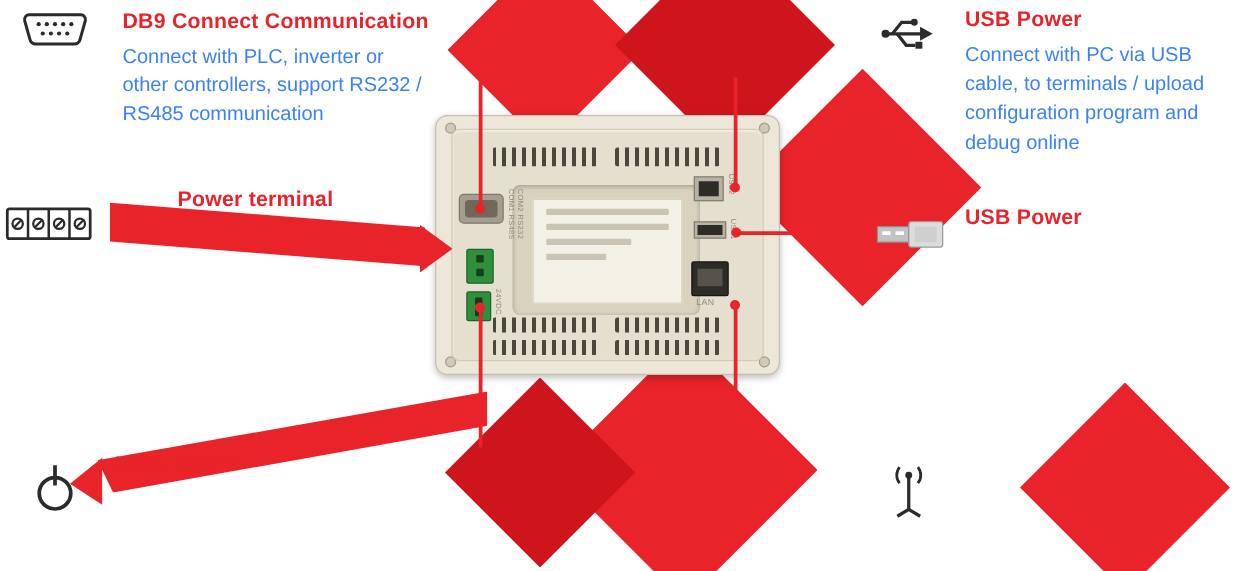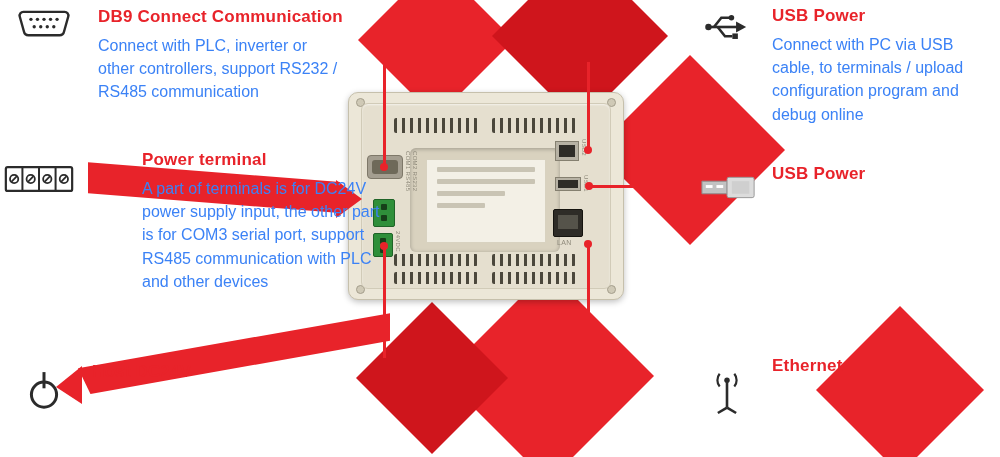--- a/index.html
+++ b/index.html
@@ -160,21 +160,20 @@
           <circle cx="65" cy="16" r="4.5"></circle>
         <line x1="8" y1="19" x2="14" y2="13"></line>
           <line x1="26" y1="19" x2="32" y2="13"></line>
         <line x1="44" y1="19" x2="50" y2="13"></line>
           <line x1="62" y1="19" x2="68" y2="13"></line>
       </g>
     </svg>
   </div>
   <div class="callout" style="left:98px;top:150px;width:250px;margin-left:44px;">
     <div class="c-title">Power terminal</div>
-    <div class="c-body">A part of terminals is for DC24V power supply input, the other part is for COM3 serial port, support RS485 communication with PLC and other devices</div>
   </div>
 
   <div class="icon" style="left:26px;top:368px;">
     <svg width="36" height="46" viewBox="0 0 40 46">
       <circle cx="20" cy="27" r="14" fill="none" stroke="#2b2b2b" stroke-width="3"></circle>
       <line x1="20" y1="2" x2="20" y2="20" stroke="#2b2b2b" stroke-width="3"></line>
     </svg>
   </div>
   <div class="callout" style="left:92px;top:362px;width:250px;">
     <div class="c-title">Host DC24V</div>
@@ -213,16 +212,15 @@
     <svg width="42" height="48" viewBox="0 0 46 50">
       <circle cx="23" cy="12" r="3" fill="#2b2b2b"></circle>
       <line x1="23" y1="14" x2="23" y2="42" stroke="#2b2b2b" stroke-width="2.6"></line>
       <line x1="23" y1="42" x2="13" y2="48" stroke="#2b2b2b" stroke-width="2.6"></line>
       <line x1="23" y1="42" x2="33" y2="48" stroke="#2b2b2b" stroke-width="2.6"></line>
       <path d="M15,19 A11,11 0 0 1 15,5" fill="none" stroke="#2b2b2b" stroke-width="2.2"></path>
       <path d="M31,5  A11,11 0 0 1 31,19" fill="none" stroke="#2b2b2b" stroke-width="2.2"></path>
     </svg>
   </div>
   <div class="callout" style="left:772px;top:356px;width:218px;">
-    <div class="c-title">Ethernet</div>
   </div>
 
 </div>
 
 </body></html>

